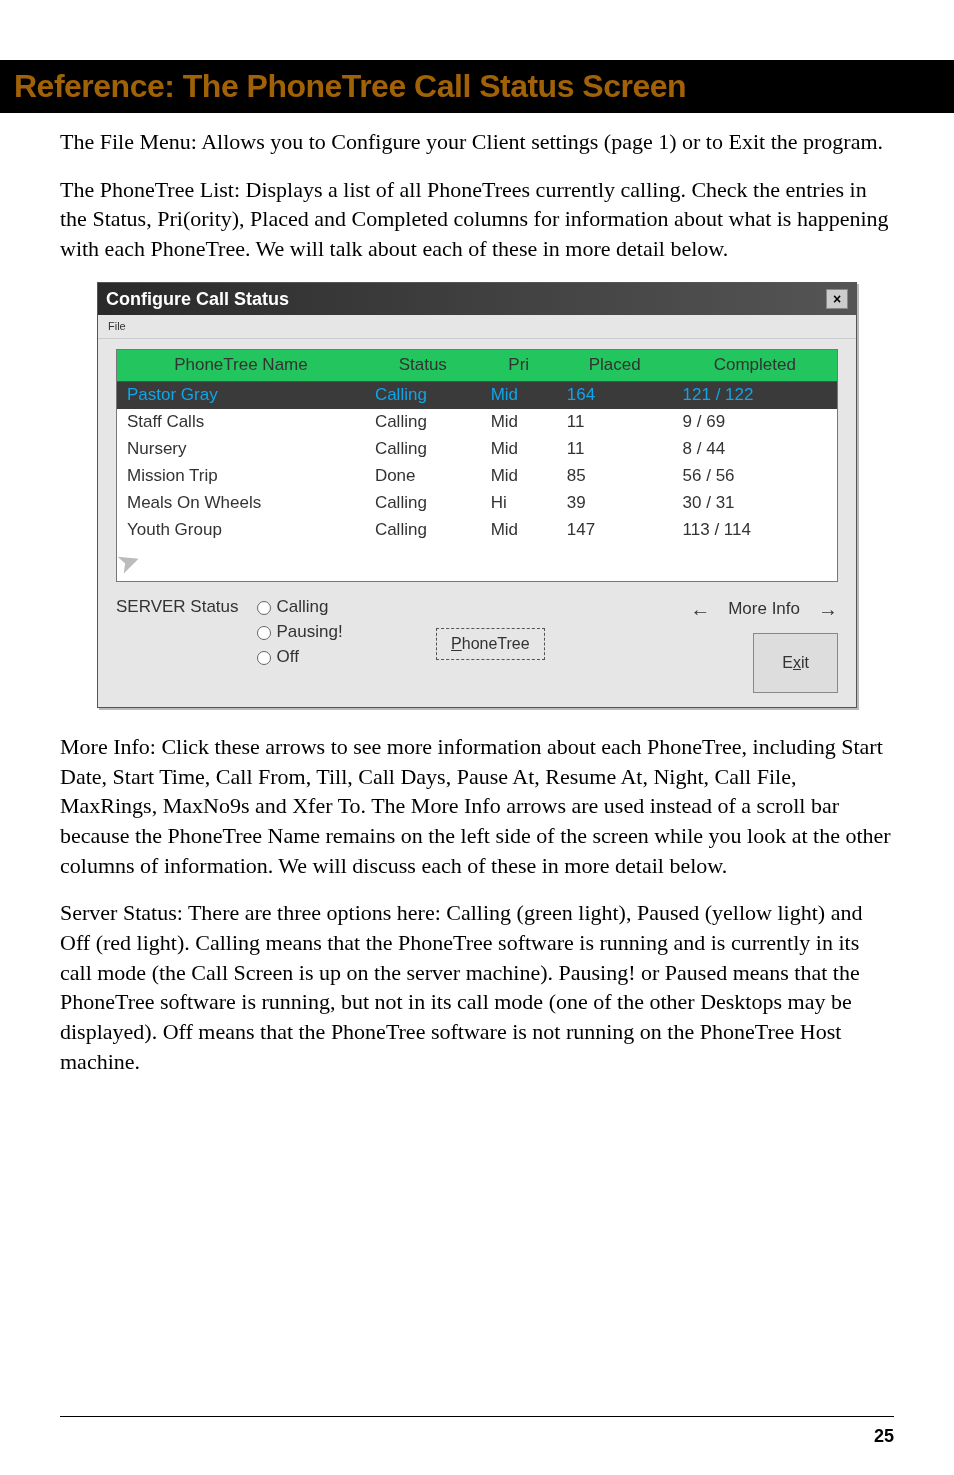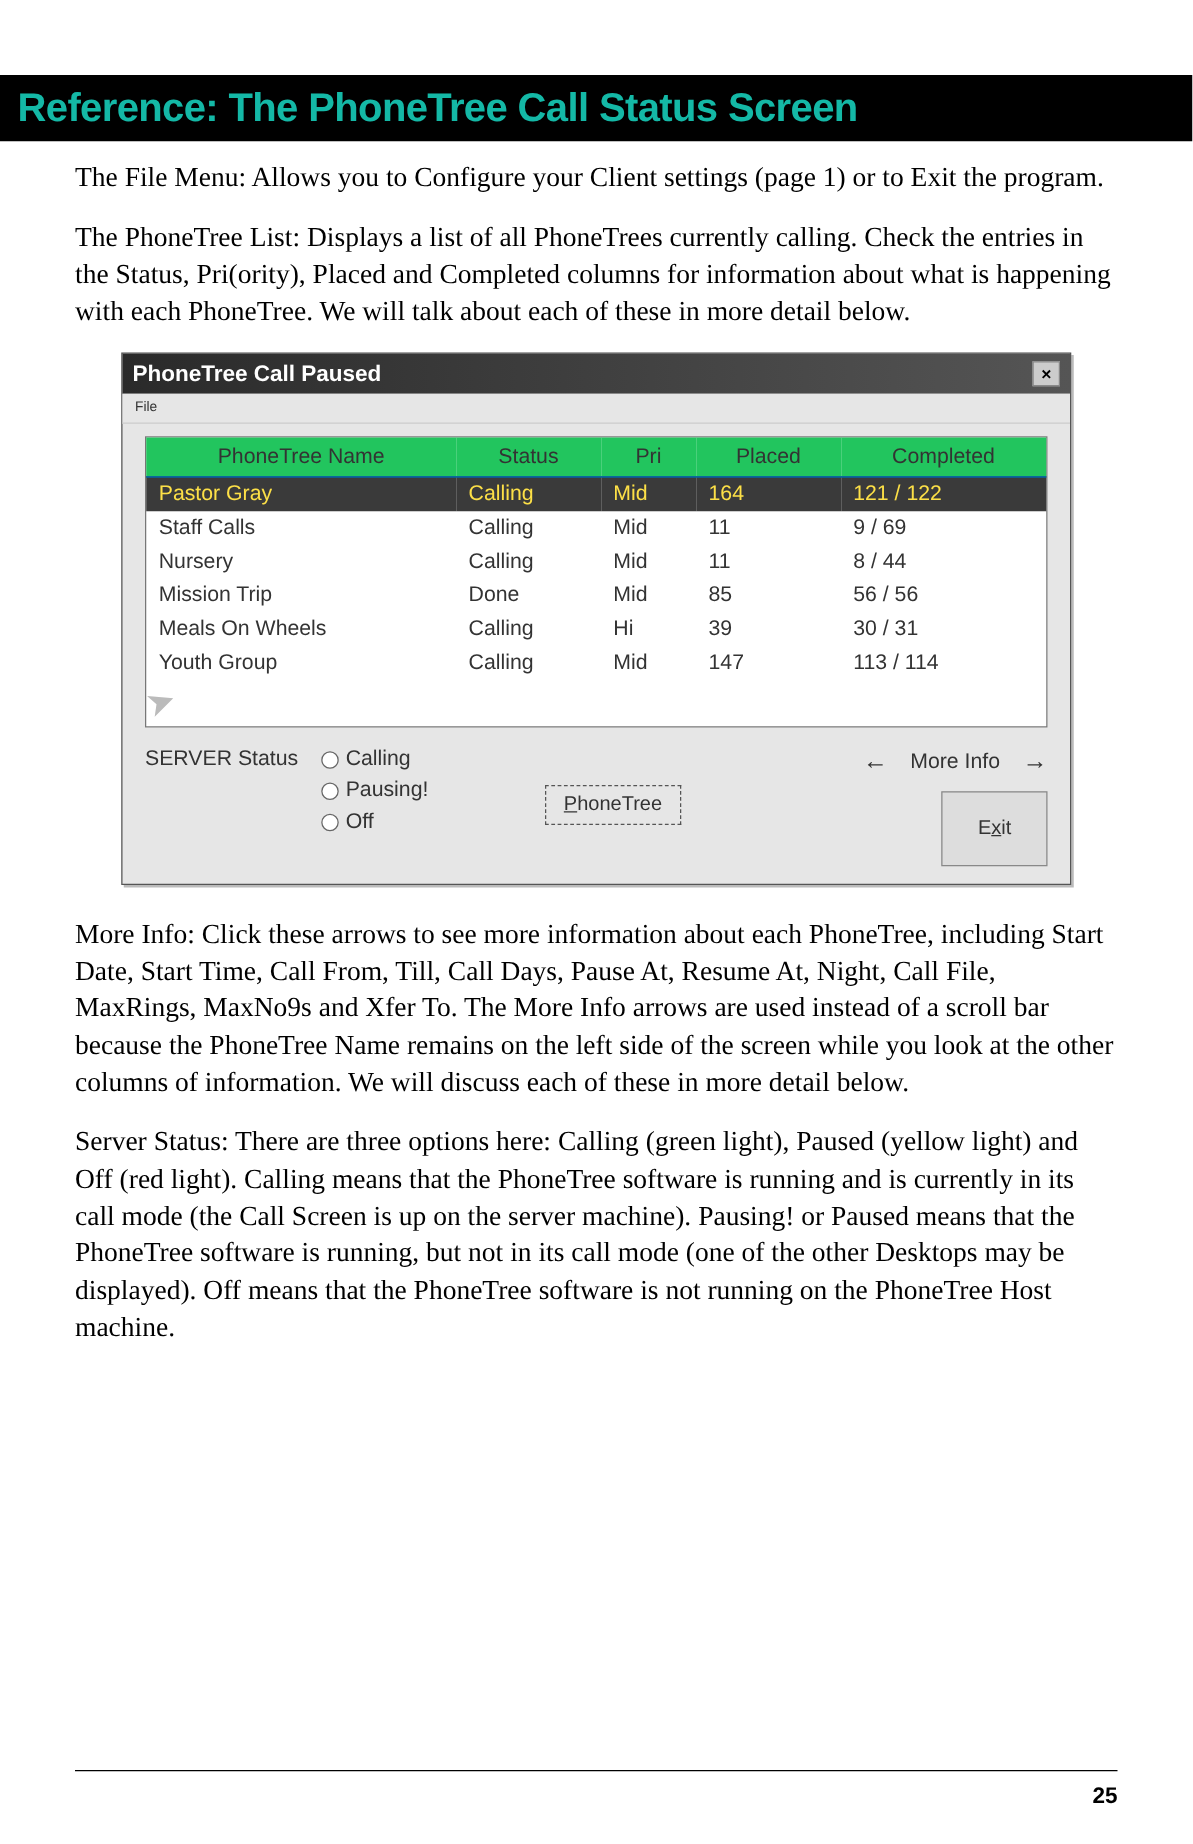--- a/index.html
+++ b/index.html
@@ -11,21 +11,21 @@
   }
   .page {
     width: 954px;
     min-height: 1475px;
     box-sizing: border-box;
     padding: 60px 60px 40px 60px;
     position: relative;
   }
   .header-bar {
     background: #000;
-    color: #14b8a6;
+    color: #a16207;
     font-family: Arial, Helvetica, sans-serif;
     font-weight: bold;
     font-size: 32px;
     padding: 8px 14px;
     margin: 0 -60px 14px -60px;
     letter-spacing: -0.5px;
   }
   .body-text {
     font-size: 22px;
     line-height: 1.35;
@@ -92,21 +92,21 @@
     font-weight: normal;
     padding: 4px 10px;
     background: #22c55e;
     border-bottom: 1px solid #0369a1;
   }
   table.ptlist td {
     padding: 2px 10px;
   }
   tr.selected td {
     background: #3a3a3a;
-    color: #fde047;
+    color: #0ea5e9;
   }
   .cursor-glyph {
     font-size: 28px;
     color: #bbb;
     display: inline-block;
     transform: rotate(-20deg);
   }
   .dialog-bottom {
     display: flex;
     padding: 8px 18px 14px 18px;
@@ -209,21 +209,21 @@
       <span class="bold">The File Menu:</span><span> Allows you to Configure your Client settings (page 1) or to Exit the program.</span>
     </p>
 
     <p class="para">
       <span class="bold">The PhoneTree List:</span><span> Displays a list of all PhoneTrees currently calling. Check the entries in the </span><span class="bold">Status</span><span>, </span><span class="bold">Pri</span><span>(ority), </span><span class="bold">Placed</span><span> and </span><span class="bold">Completed</span><span> columns for information about what is happening with each PhoneTree. We will talk about each of these in more detail below.</span>
     </p>
 
     <div class="dialog-wrap">
       <div class="dialog">
         <div class="titlebar">
-          <span>PhoneTree Call Paused</span>
+          <span>Configure Call Status</span>
           <span class="close-box">×</span>
         </div>
         <div class="menubar">
           <span>File</span>
         </div>
         <div class="list-area">
           <table class="ptlist">
             <thead>
               <tr>
                 <th>PhoneTree Name</th>

